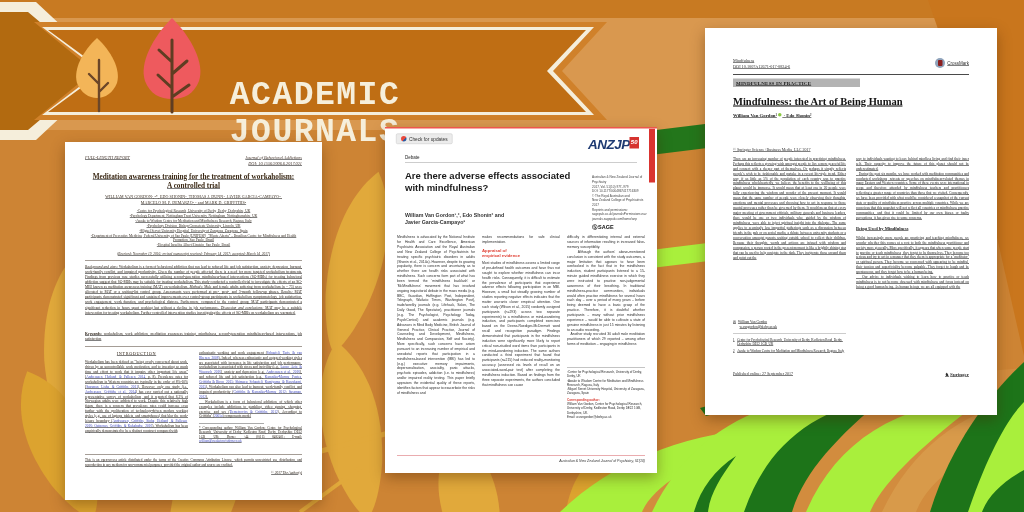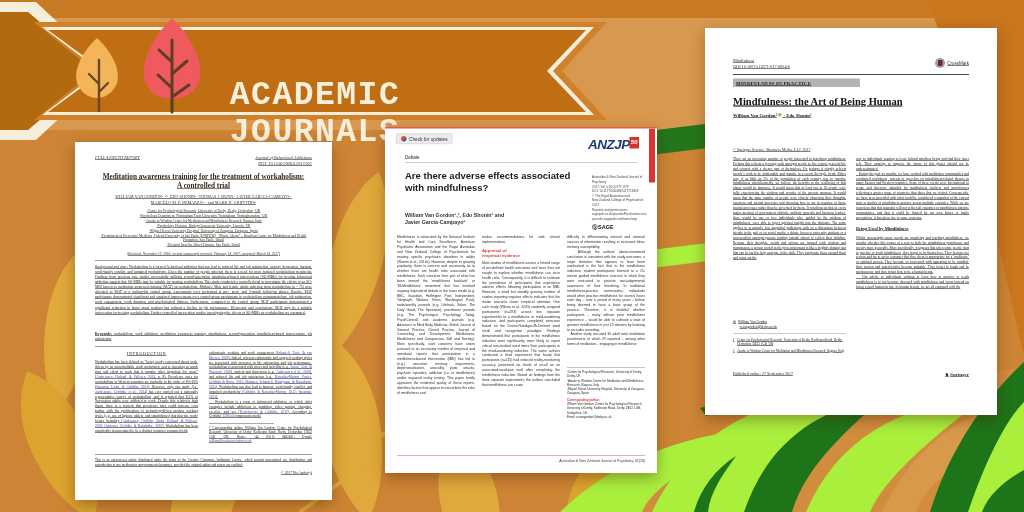--- a/index.html
+++ b/index.html
@@ -138,21 +138,21 @@
     <g>
       <path d="M97,38 C111,51 121,69 117,83 C113,93 105,98 97,98 C89,98 81,93 77,83 C73,69 83,51 97,38 Z" fill="#f3b558"></path>
       <path d="M172,18 C191,37 205,63 199,81 C194,94 184,99 172,99 C160,99 150,94 145,81 C139,63 153,37 172,18 Z" fill="#ee5a5e"></path>
       <path d="M99,111 L99,60 M99,84 L89,74 M99,92 L108,83" stroke="#6b4628" stroke-width="2.4" fill="none" stroke-linecap="round"></path>
       <path d="M172,112 L172,40 M172,62 L159,50 M172,74 L187,61 M172,88 L158,75 M172,97 L189,85" stroke="#5f3d22" stroke-width="3" fill="none" stroke-linecap="round"></path>
     </g>
   </svg>
 
   <div class="banner-title">ACADEMIC JOURNALS</div>
 
-  <section class="paper p-left" style="left:75px;top:142px;width:265px;height:358px;">
+  <section class="paper p-left" style="left:65px;top:142px;width:265px;height:358px;">
     <div class="psc">
       <div class="lp-hdr">
         <span>FULL-LENGTH REPORT</span>
         <span class="r">
           <span>Journal of Behavioral Addictions</span><br>
           <span>DOI: 10.1556/2006.6.2017.021</span>
         </span>
       </div>
       <div class="lp-title">
         <div>Meditation awareness training for the treatment of workaholism:</div>

